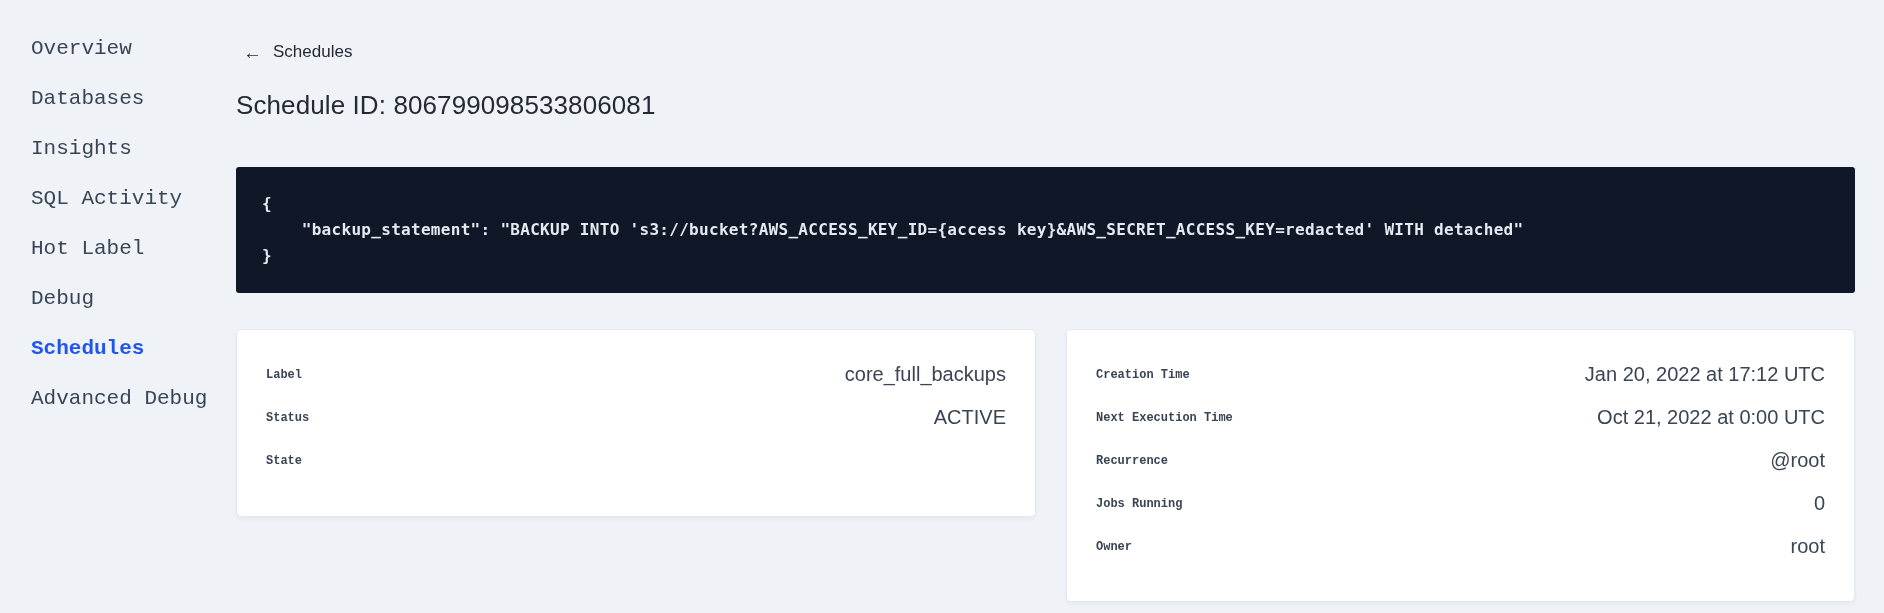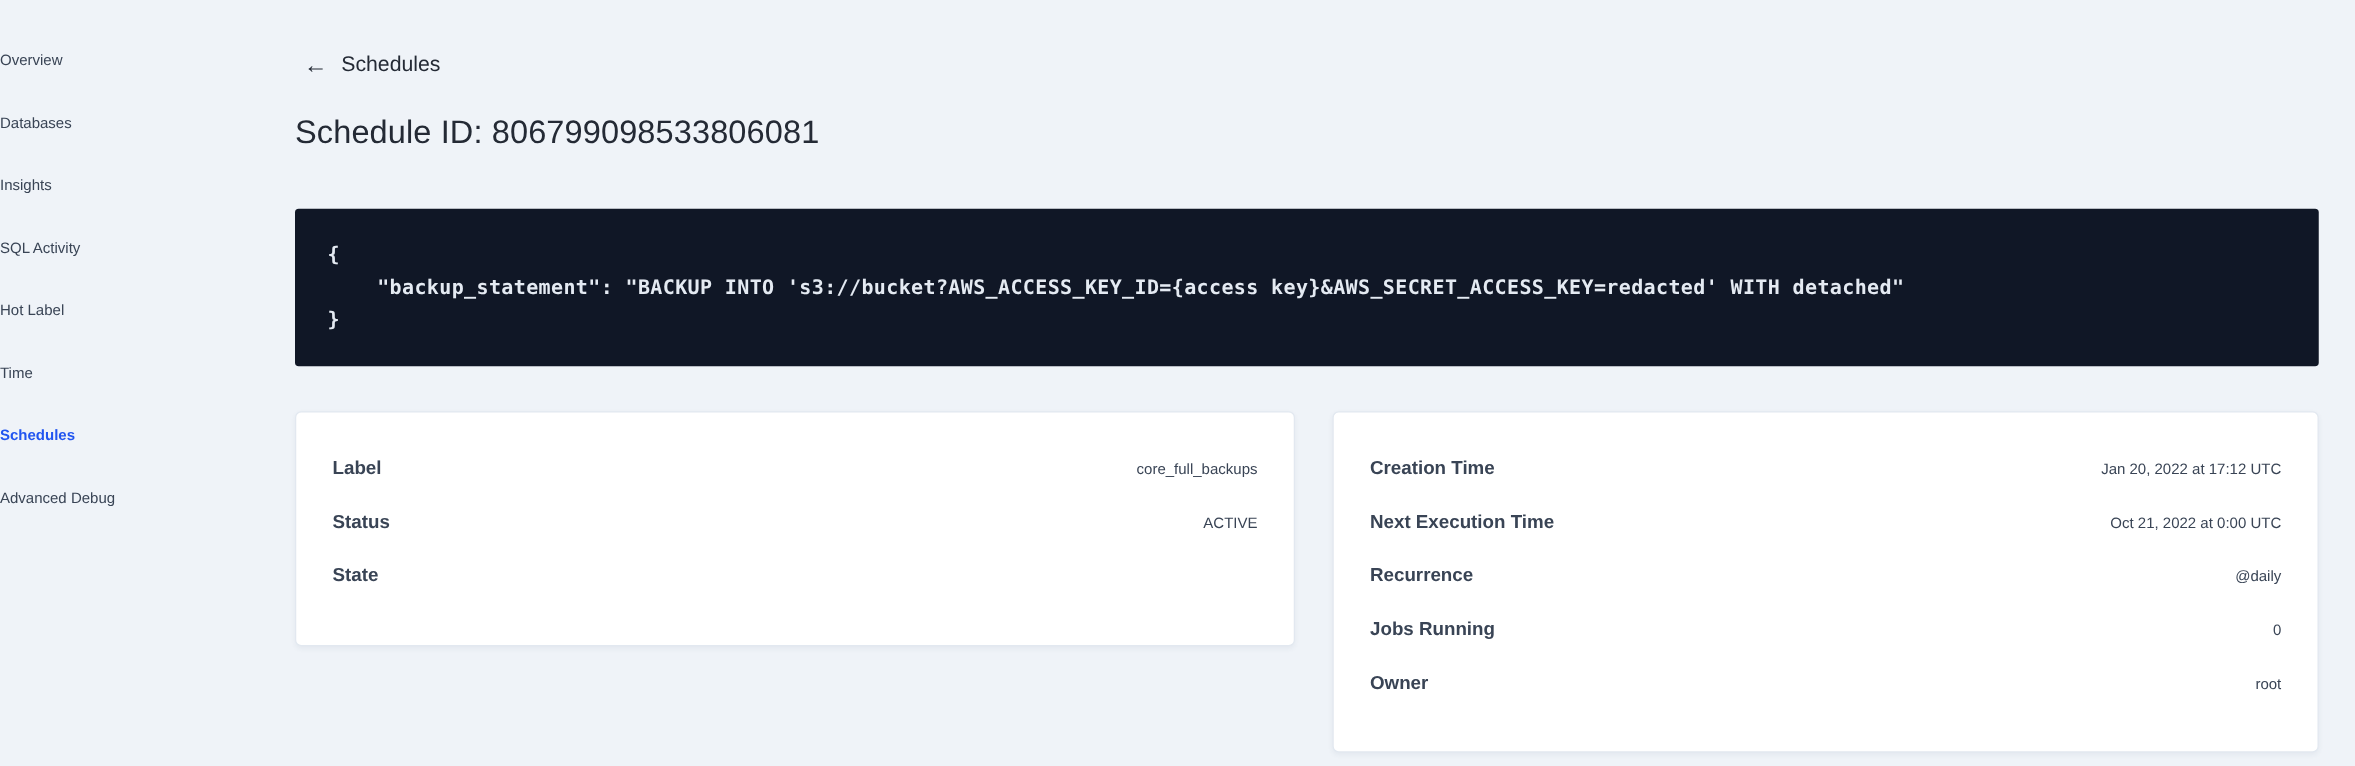--- a/index.html
+++ b/index.html
@@ -24,24 +24,26 @@
   
   .sidebar{
     width:236px;
     flex:none;
     padding-top:23px;
   }
   .nav-item{
     height:50px;
     display:flex;
     align-items:center;
-    font-size:12px;
+    padding-left:31px;
+    font-size:21px;
     color:var(--text-slate);
     cursor:pointer;
     white-space:nowrap;
+    font-family:Liberation Mono, monospace;
   }
   .nav-item.active{
     color:var(--accent);
     font-weight:bold;
   }
 
   
   .content{
     flex:1;
     padding-right:29px;
@@ -110,41 +112,42 @@
     width:789px;
     height:273px;
   }
   .detail-row{
     height:43px;
     display:flex;
     align-items:center;
     justify-content:space-between;
   }
   .detail-label{
-    font-size:15px;
+    font-size:12px;
     font-weight:bold;
     color:var(--text-slate);
+    font-family:Liberation Mono, monospace;
   }
   .detail-value{
-    font-size:12px;
+    font-size:20px;
     color:var(--text-slate);
     text-align:right;
   }
 </style>
 </head>
 <body>
 
 <aside class="sidebar">
   <nav>
     <div class="nav-item">Overview</div>
     <div class="nav-item">Databases</div>
     <div class="nav-item">Insights</div>
     <div class="nav-item">SQL Activity</div>
     <div class="nav-item">Hot Label</div>
-    <div class="nav-item">Time</div>
+    <div class="nav-item">Debug</div>
     <div class="nav-item active">Schedules</div>
     <div class="nav-item">Advanced Debug</div>
   </nav>
 </aside>
 
 <main class="content">
 
   <div class="breadcrumb">
     <span class="back-arrow">←</span>
     <span>Schedules</span>
@@ -179,21 +182,21 @@
       <div class="detail-row">
         <span class="detail-label">Creation Time</span>
         <span class="detail-value">Jan 20, 2022 at 17:12 UTC</span>
       </div>
       <div class="detail-row">
         <span class="detail-label">Next Execution Time</span>
         <span class="detail-value">Oct 21, 2022 at 0:00 UTC</span>
       </div>
       <div class="detail-row">
         <span class="detail-label">Recurrence</span>
-        <span class="detail-value">@daily</span>
+        <span class="detail-value">@root</span>
       </div>
       <div class="detail-row">
         <span class="detail-label">Jobs Running</span>
         <span class="detail-value">0</span>
       </div>
       <div class="detail-row">
         <span class="detail-label">Owner</span>
         <span class="detail-value">root</span>
       </div>
     </section>

